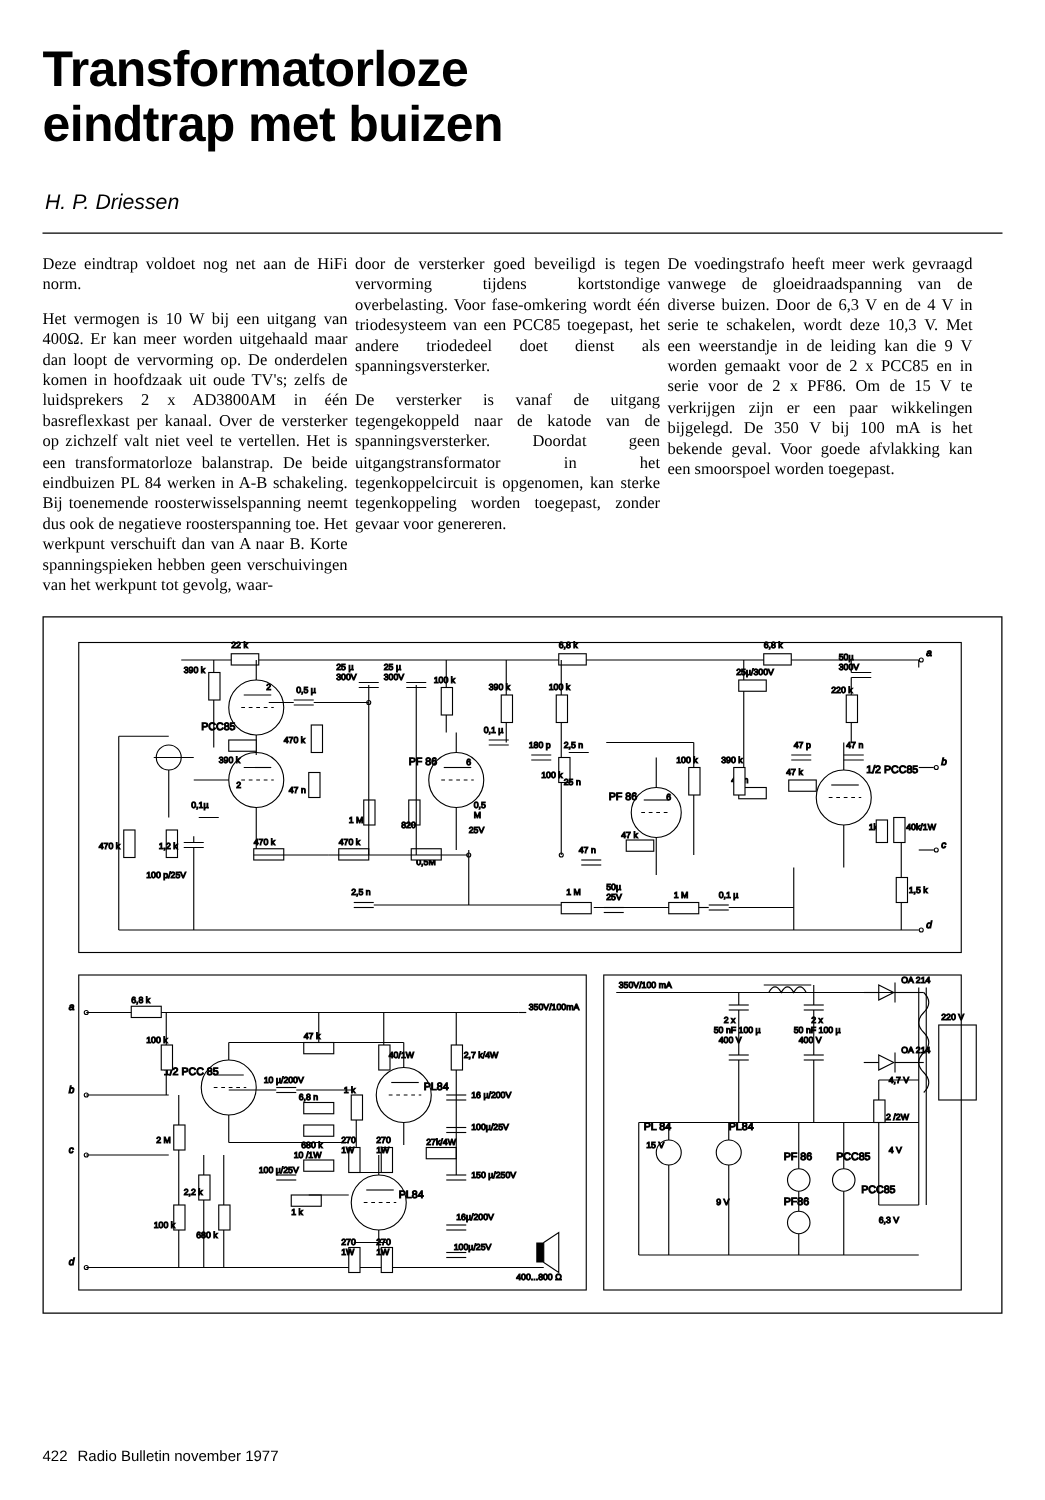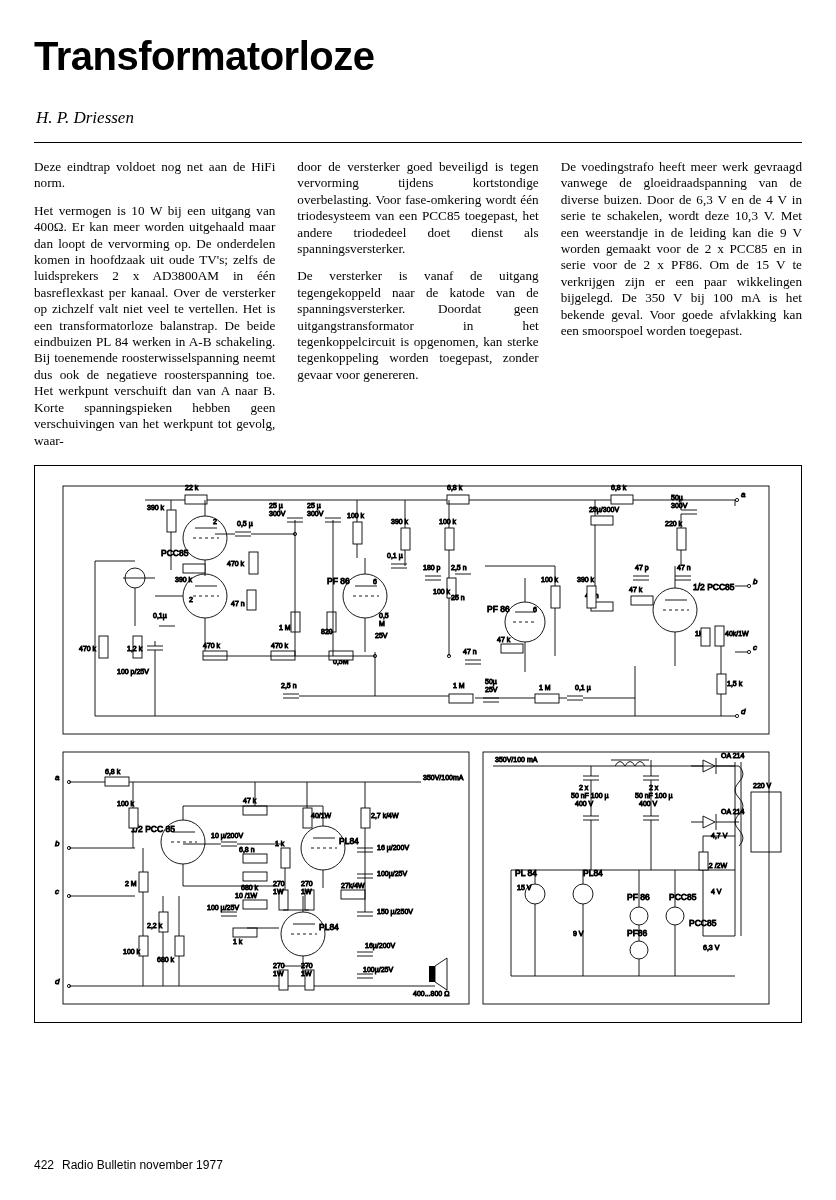--- a/index.html
+++ b/index.html
@@ -19,33 +19,33 @@
   }
   h1.title{
     font-family:"Liberation Sans", sans-serif;
     font-weight:bold;
     font-size:40px;
     line-height:44px;
     letter-spacing:-0.5px;
     margin:6px 0 0 0;
   }
   .byline{
-    font-family:Liberation Serif, serif;
+    font-family:Liberation Sans, sans-serif;
     font-style:italic;
     font-size:17px;
     margin:30px 0 0 2px;
   }
   .rule{
     border-top:1.5px solid #000;
     margin-top:14px;
     width:100%;
   }
   .cols{
     display:flex;
-    gap:22px;
+    gap:6px;
     margin-top:16px;
   }
   .col{
     width:244px;
     font-size:13.2px;
     line-height:16.4px;
     text-align:justify;
     hyphens:auto;
   }
   .col p{margin:0 0 11px 0;}
@@ -79,20 +79,21 @@
   .lbl-i{font-style:italic;font-size:8px;}
   line,path,polyline,polygon,circle,rect.w{stroke:#000;fill:none;}
 </style>
 </head>
 <body>
 
 <div class="page">
 
   <h1 class="title">
     <span>Transformatorloze</span><br>
+    <span>eindtrap met buizen</span>
   </h1>
 
   <div class="byline">H. P. Driessen</div>
 
   <div class="rule"></div>
 
   <div class="cols">
     <div class="col">
       <p>Deze eindtrap voldoet nog net aan de HiFi norm.</p>
       <p>Het vermogen is 10 W bij een uitgang van 400Ω. Er kan meer worden uitgehaald maar dan loopt de vervorming op. De onderdelen komen in hoofdzaak uit oude TV's; zelfs de luidsprekers 2 x AD3800AM in één basreflexkast per kanaal. Over de versterker op zichzelf valt niet veel te vertellen. Het is een transformatorloze balanstrap. De beide eindbuizen PL 84 werken in A-B schakeling. Bij toenemende roosterwisselspanning neemt dus ook de negatieve roosterspanning toe. Het werkpunt verschuift dan van A naar B. Korte spanningspieken hebben geen verschuivingen van het werkpunt tot gevolg, waar-</p>

